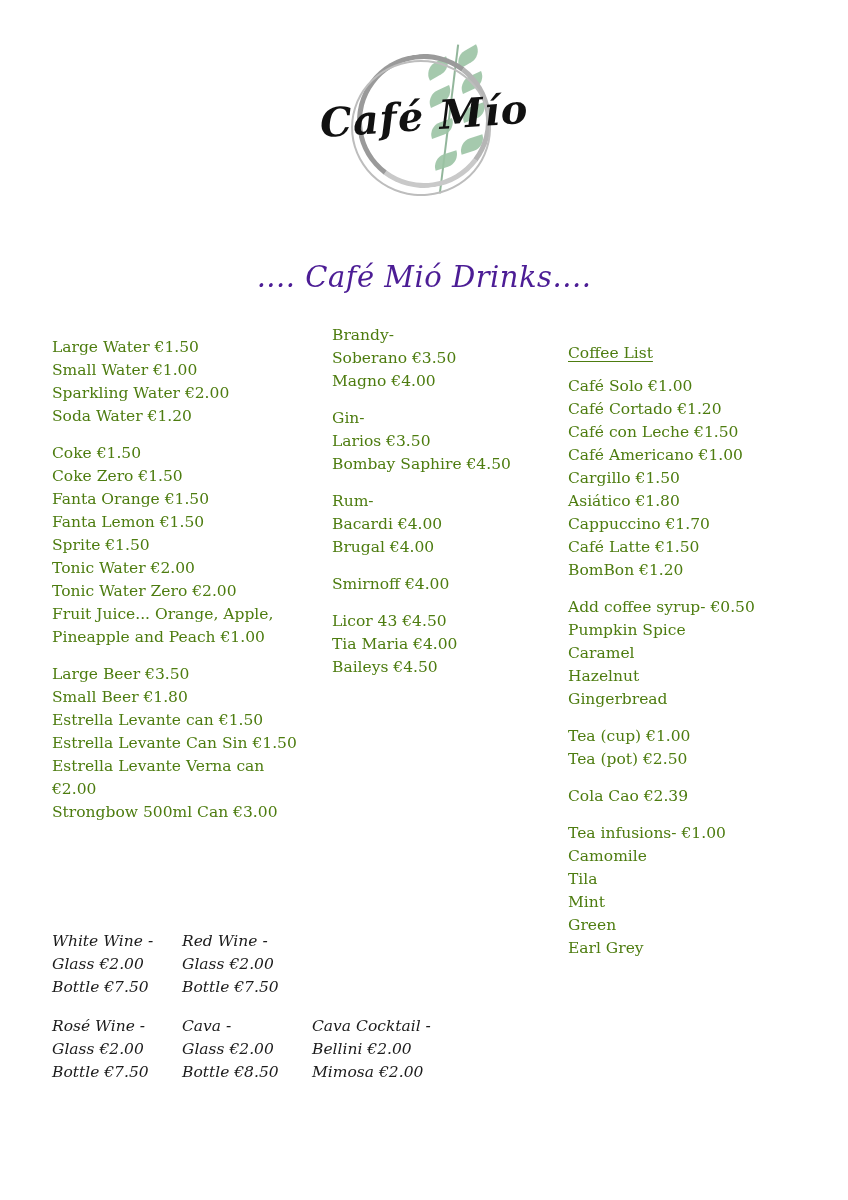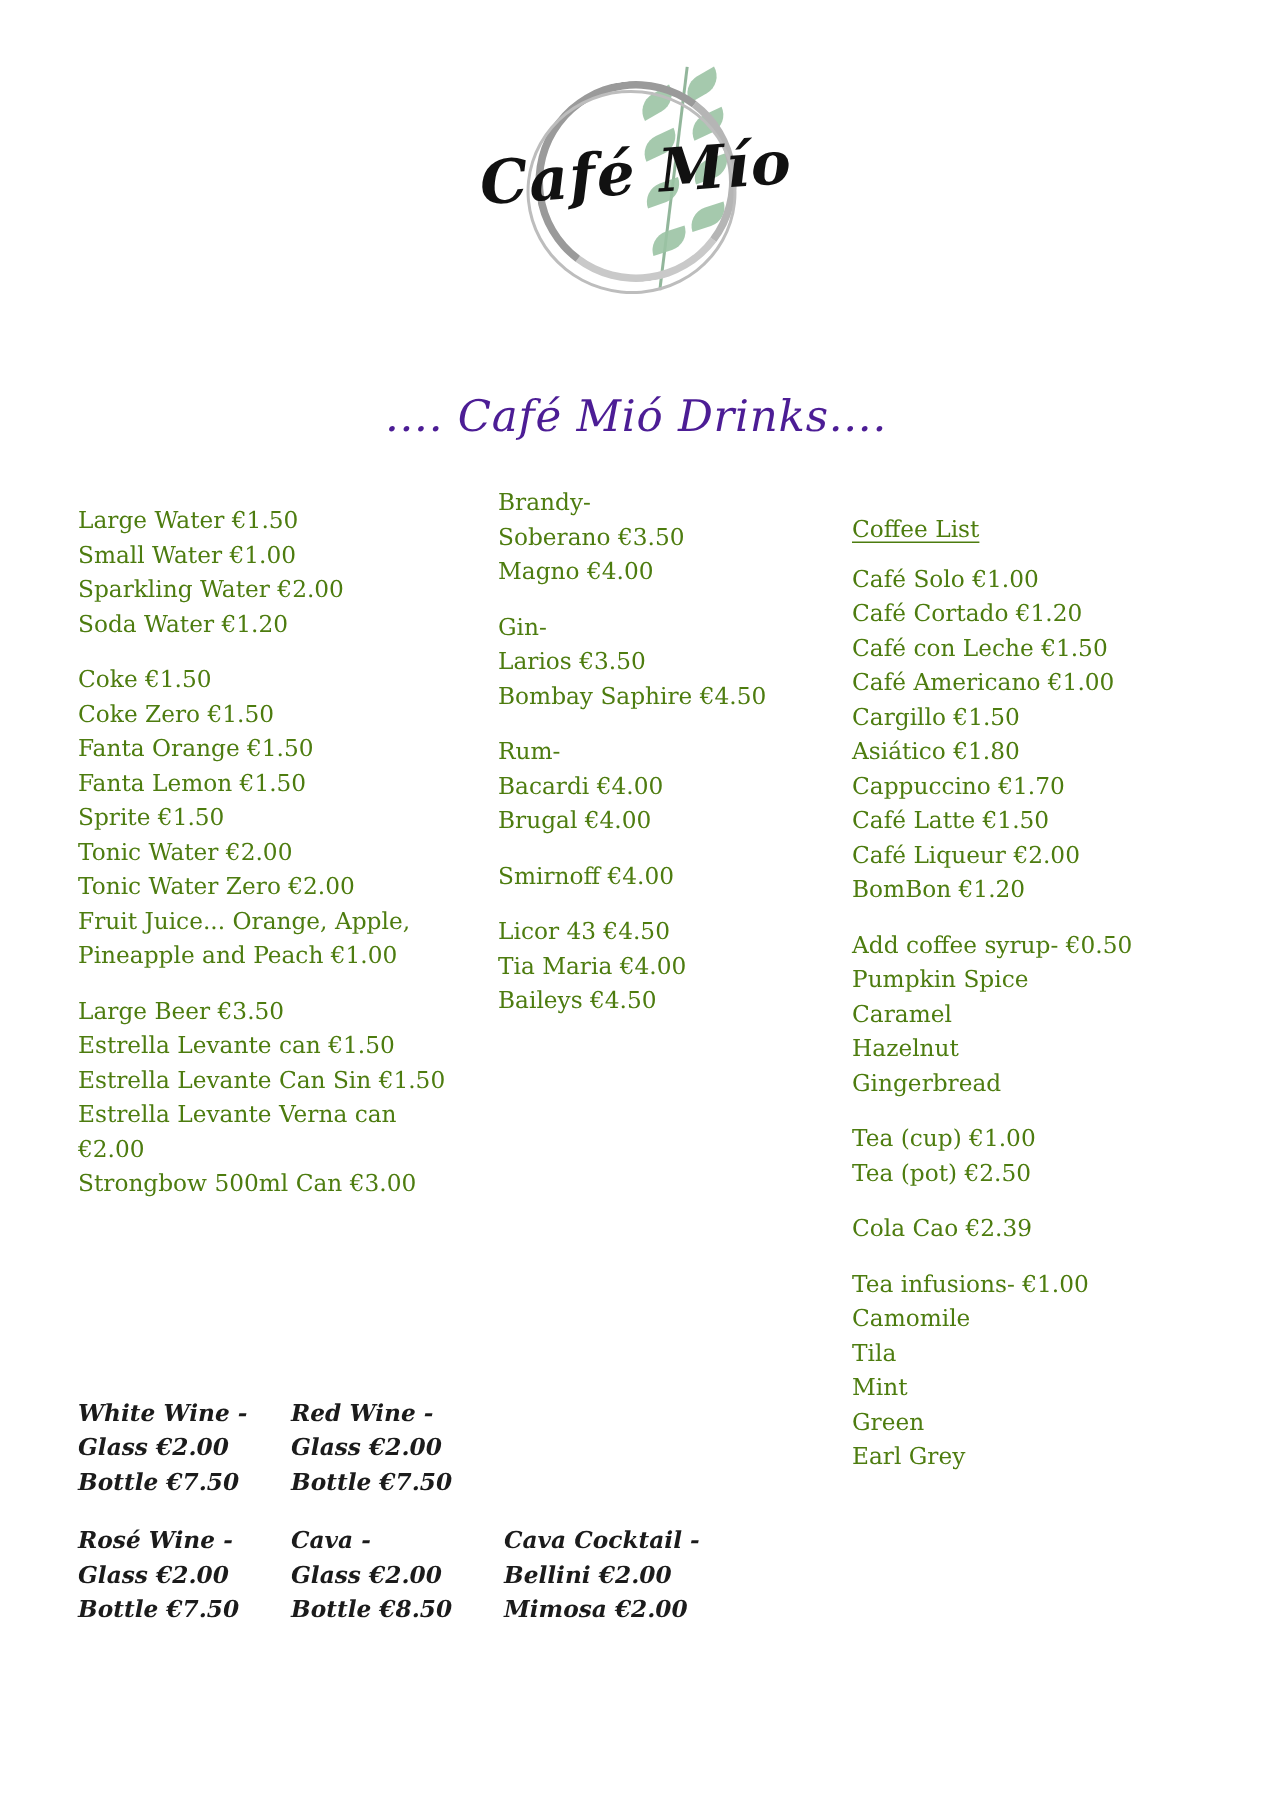--- a/index.html
+++ b/index.html
@@ -135,23 +135,22 @@
     left: 52px;
     top: 930px;
     width: 480px;
     font-family: "DejaVu Serif", serif;
     font-style: italic;
     font-size: 15.5px;
     line-height: 23px;
   }
   .wine-row {
     display: flex;
-    gap: 16px;
+    gap: 4px;
     margin-bottom: 16px;
-    font-weight: bold;
   }
   .wine-cell { width: 126px; }
   .wine-cell.wide { width: 160px; }
 </style>
 </head>
 <body>
 
 <div class="page">
 
   <div class="logo-block">
@@ -186,20 +185,21 @@
       <div class="line">Fanta Orange €1.50</div>
       <div class="line">Fanta Lemon €1.50</div>
       <div class="line">Sprite €1.50</div>
       <div class="line">Tonic Water €2.00</div>
       <div class="line">Tonic Water Zero €2.00</div>
       <div class="line">Fruit Juice... Orange, Apple,</div>
       <div class="line">Pineapple and Peach €1.00</div>
     </div>
     <div class="group">
       <div class="line">Large Beer €3.50</div>
+      <div class="line">Small Beer €1.80</div>
       <div class="line">Estrella Levante can €1.50</div>
       <div class="line">Estrella Levante Can Sin €1.50</div>
       <div class="line">Estrella Levante Verna can €2.00</div>
       <div class="line">Strongbow 500ml Can €3.00</div>
     </div>
   </div>
 
   <div class="col col-2">
     <div class="group">
       <div class="line">Brandy-</div>
@@ -232,21 +232,20 @@
     </div>
     <div class="group">
       <div class="line">Café Solo €1.00</div>
       <div class="line">Café Cortado €1.20</div>
       <div class="line">Café con Leche €1.50</div>
       <div class="line">Café Americano €1.00</div>
       <div class="line">Cargillo €1.50</div>
       <div class="line">Asiático €1.80</div>
       <div class="line">Cappuccino €1.70</div>
       <div class="line">Café Latte €1.50</div>
-      <div class="line">Café Liqueur €2.00</div>
       <div class="line">BomBon €1.20</div>
     </div>
     <div class="group">
       <div class="line">Add coffee syrup- €0.50</div>
       <div class="line">Pumpkin Spice</div>
       <div class="line">Caramel</div>
       <div class="line">Hazelnut</div>
       <div class="line">Gingerbread</div>
     </div>
     <div class="group">

